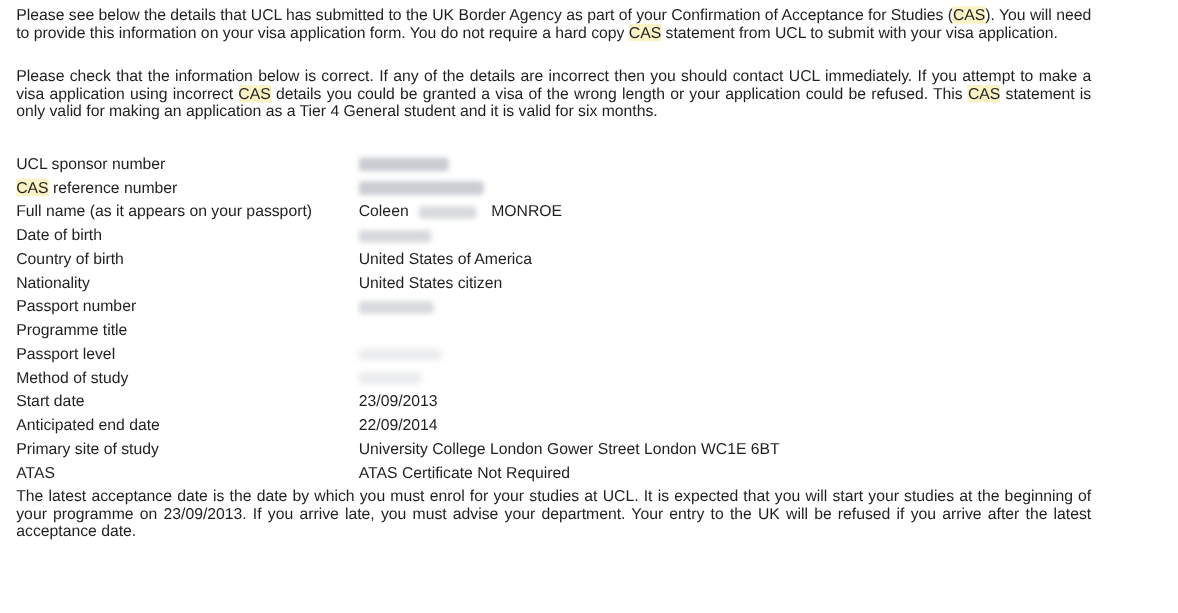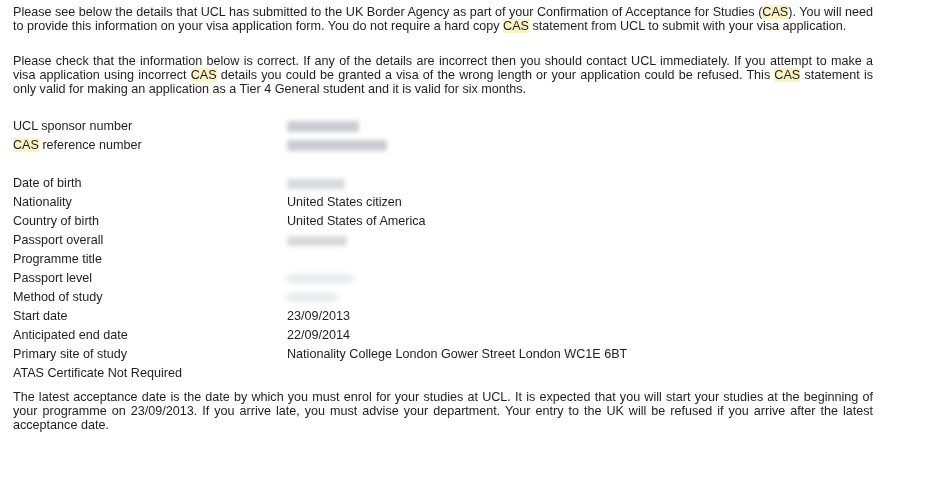--- a/index.html
+++ b/index.html
@@ -27,21 +27,21 @@
     text-align: justify;
   }
   .para-intro   { margin-bottom: 21px; }
   .para-check   { margin-bottom: 23px; }
   .cas-table    { margin-bottom: 5px; }
   .hl {
     background: #fbf3c5;
   }
   .trow {
     display: flex;
-    align-items: flex-start;
+    align-items: flex-end;
     min-height: 19px;
   }
   .tlabel {
     flex: none;
     width: 274px;
     padding-right: 10px;
     box-sizing: border-box;
     line-height: 14px;
   }
   .tvalue {
@@ -71,35 +71,37 @@
   <div class="cas-table">
       <div class="trow">
         <div class="tlabel"><span>UCL sponsor number</span></div>
         <div class="tvalue"><span class="redact dark" style="width: 72px; background: rgb(201, 205, 209);"></span></div>
       </div>
       <div class="trow">
         <div class="tlabel"><span class="hl" style="background: rgb(251, 243, 197);">CAS</span><span> reference number</span></div>
         <div class="tvalue"><span class="redact dark" style="width: 100px; background: rgb(201, 205, 209);"></span></div>
       </div>
       <div class="trow">
+        <div class="tlabel"><span>Full name (as it appears on your passport)</span></div>
+        <div class="tvalue"><span>Coleen</span><span class="redact med gap" style="width: 46px; background: rgb(215, 218, 221);"></span><span>MONROE</span></div>
       </div>
       <div class="trow">
         <div class="tlabel"><span>Date of birth</span></div>
         <div class="tvalue"><span class="redact med" style="width: 58px; background: rgb(215, 218, 221);"></span></div>
       </div>
       <div class="trow">
+        <div class="tlabel"><span>Country of birth</span></div>
+        <div class="tvalue"><span>United States of America</span></div>
+      </div>
+      <div class="trow">
         <div class="tlabel"><span>Nationality</span></div>
         <div class="tvalue"><span>United States citizen</span></div>
       </div>
       <div class="trow">
-        <div class="tlabel"><span>Country of birth</span></div>
-        <div class="tvalue"><span>United States of America</span></div>
-      </div>
-      <div class="trow">
-        <div class="tlabel"><span>Passport overall</span></div>
+        <div class="tlabel"><span>Passport number</span></div>
         <div class="tvalue"><span class="redact med" style="width: 60px; background: rgb(215, 218, 221);"></span></div>
       </div>
       <div class="trow">
         <div class="tlabel"><span>Programme title</span></div>
       </div>
       <div class="trow">
         <div class="tlabel"><span>Passport level</span></div>
         <div class="tvalue"><span class="redact light" style="width: 66px; background: rgb(232, 234, 236);"></span></div>
       </div>
       <div class="trow">
@@ -109,20 +111,21 @@
       <div class="trow">
         <div class="tlabel"><span>Start date</span></div>
         <div class="tvalue"><span>23/09/2013</span></div>
       </div>
       <div class="trow">
         <div class="tlabel"><span>Anticipated end date</span></div>
         <div class="tvalue"><span>22/09/2014</span></div>
       </div>
       <div class="trow">
         <div class="tlabel"><span>Primary site of study</span></div>
-        <div class="tvalue"><span>Nationality College London Gower Street London WC1E 6BT</span></div>
+        <div class="tvalue"><span>University College London Gower Street London WC1E 6BT</span></div>
       </div>
       <div class="trow">
+        <div class="tlabel"><span>ATAS</span></div>
         <div class="tvalue"><span>ATAS Certificate Not Required</span></div>
       </div>
     </div>
   <p class="para"><span>The latest acceptance date is the date by which you must enrol for your studies at UCL. It is expected that you will start your studies at the beginning of your programme on 23/09/2013. If you arrive late, you must advise your department. Your entry to the UK will be refused if you arrive after the latest acceptance date.</span></p>
 </div>
 
 </body></html>

